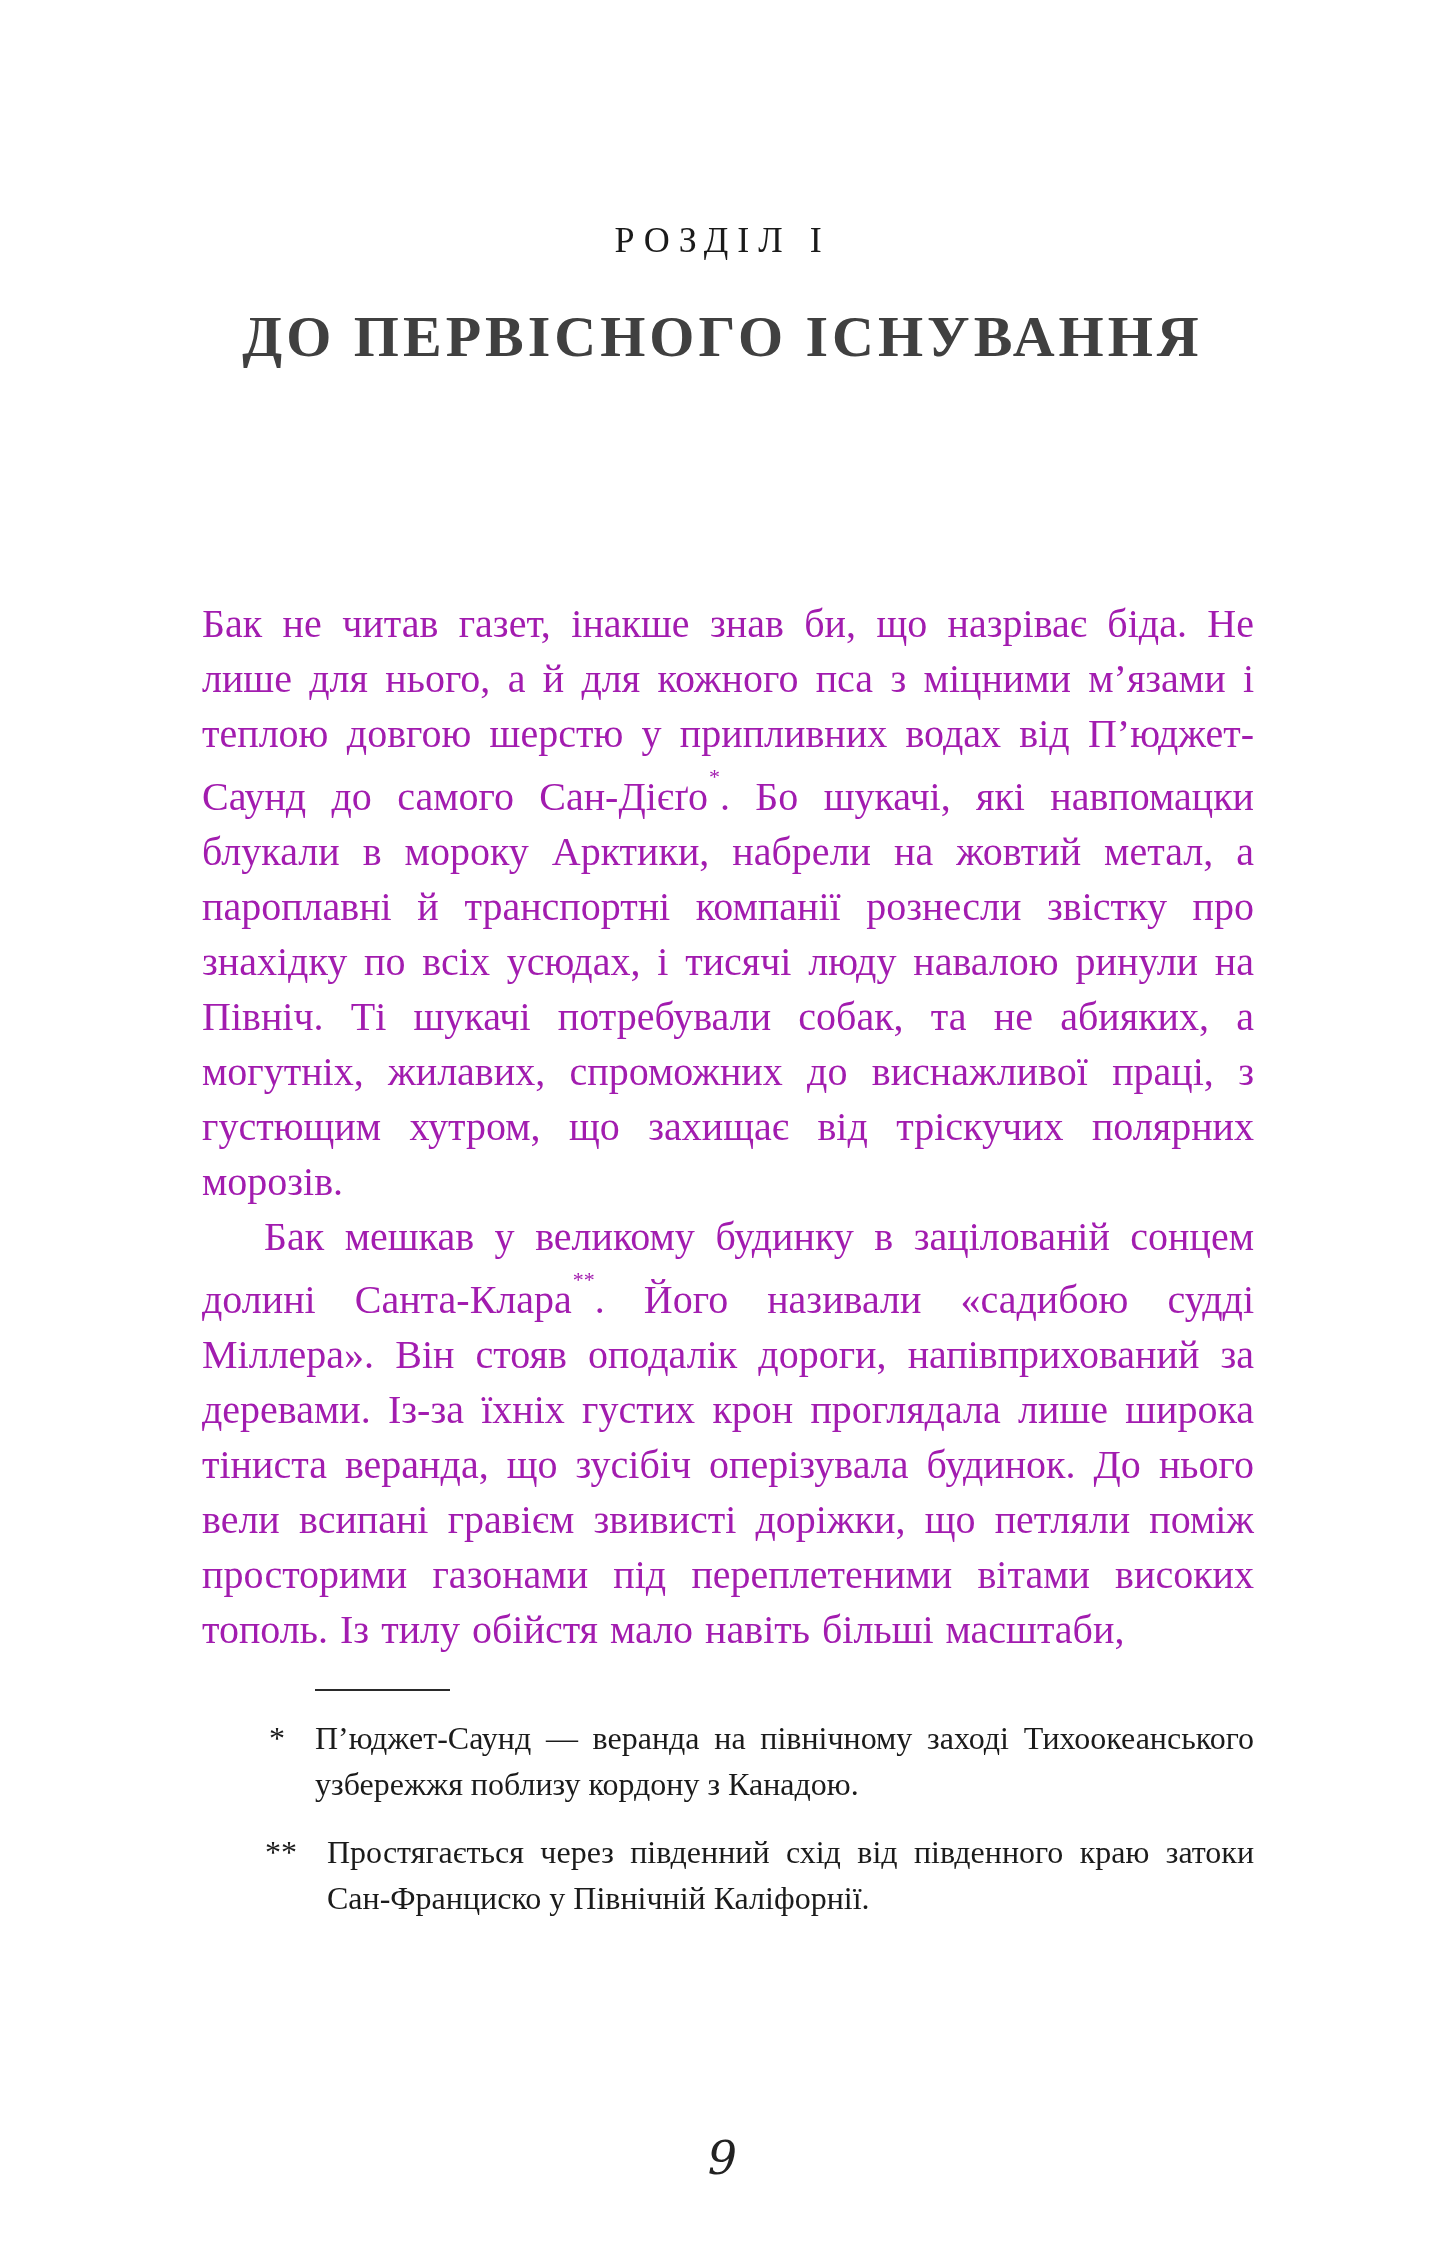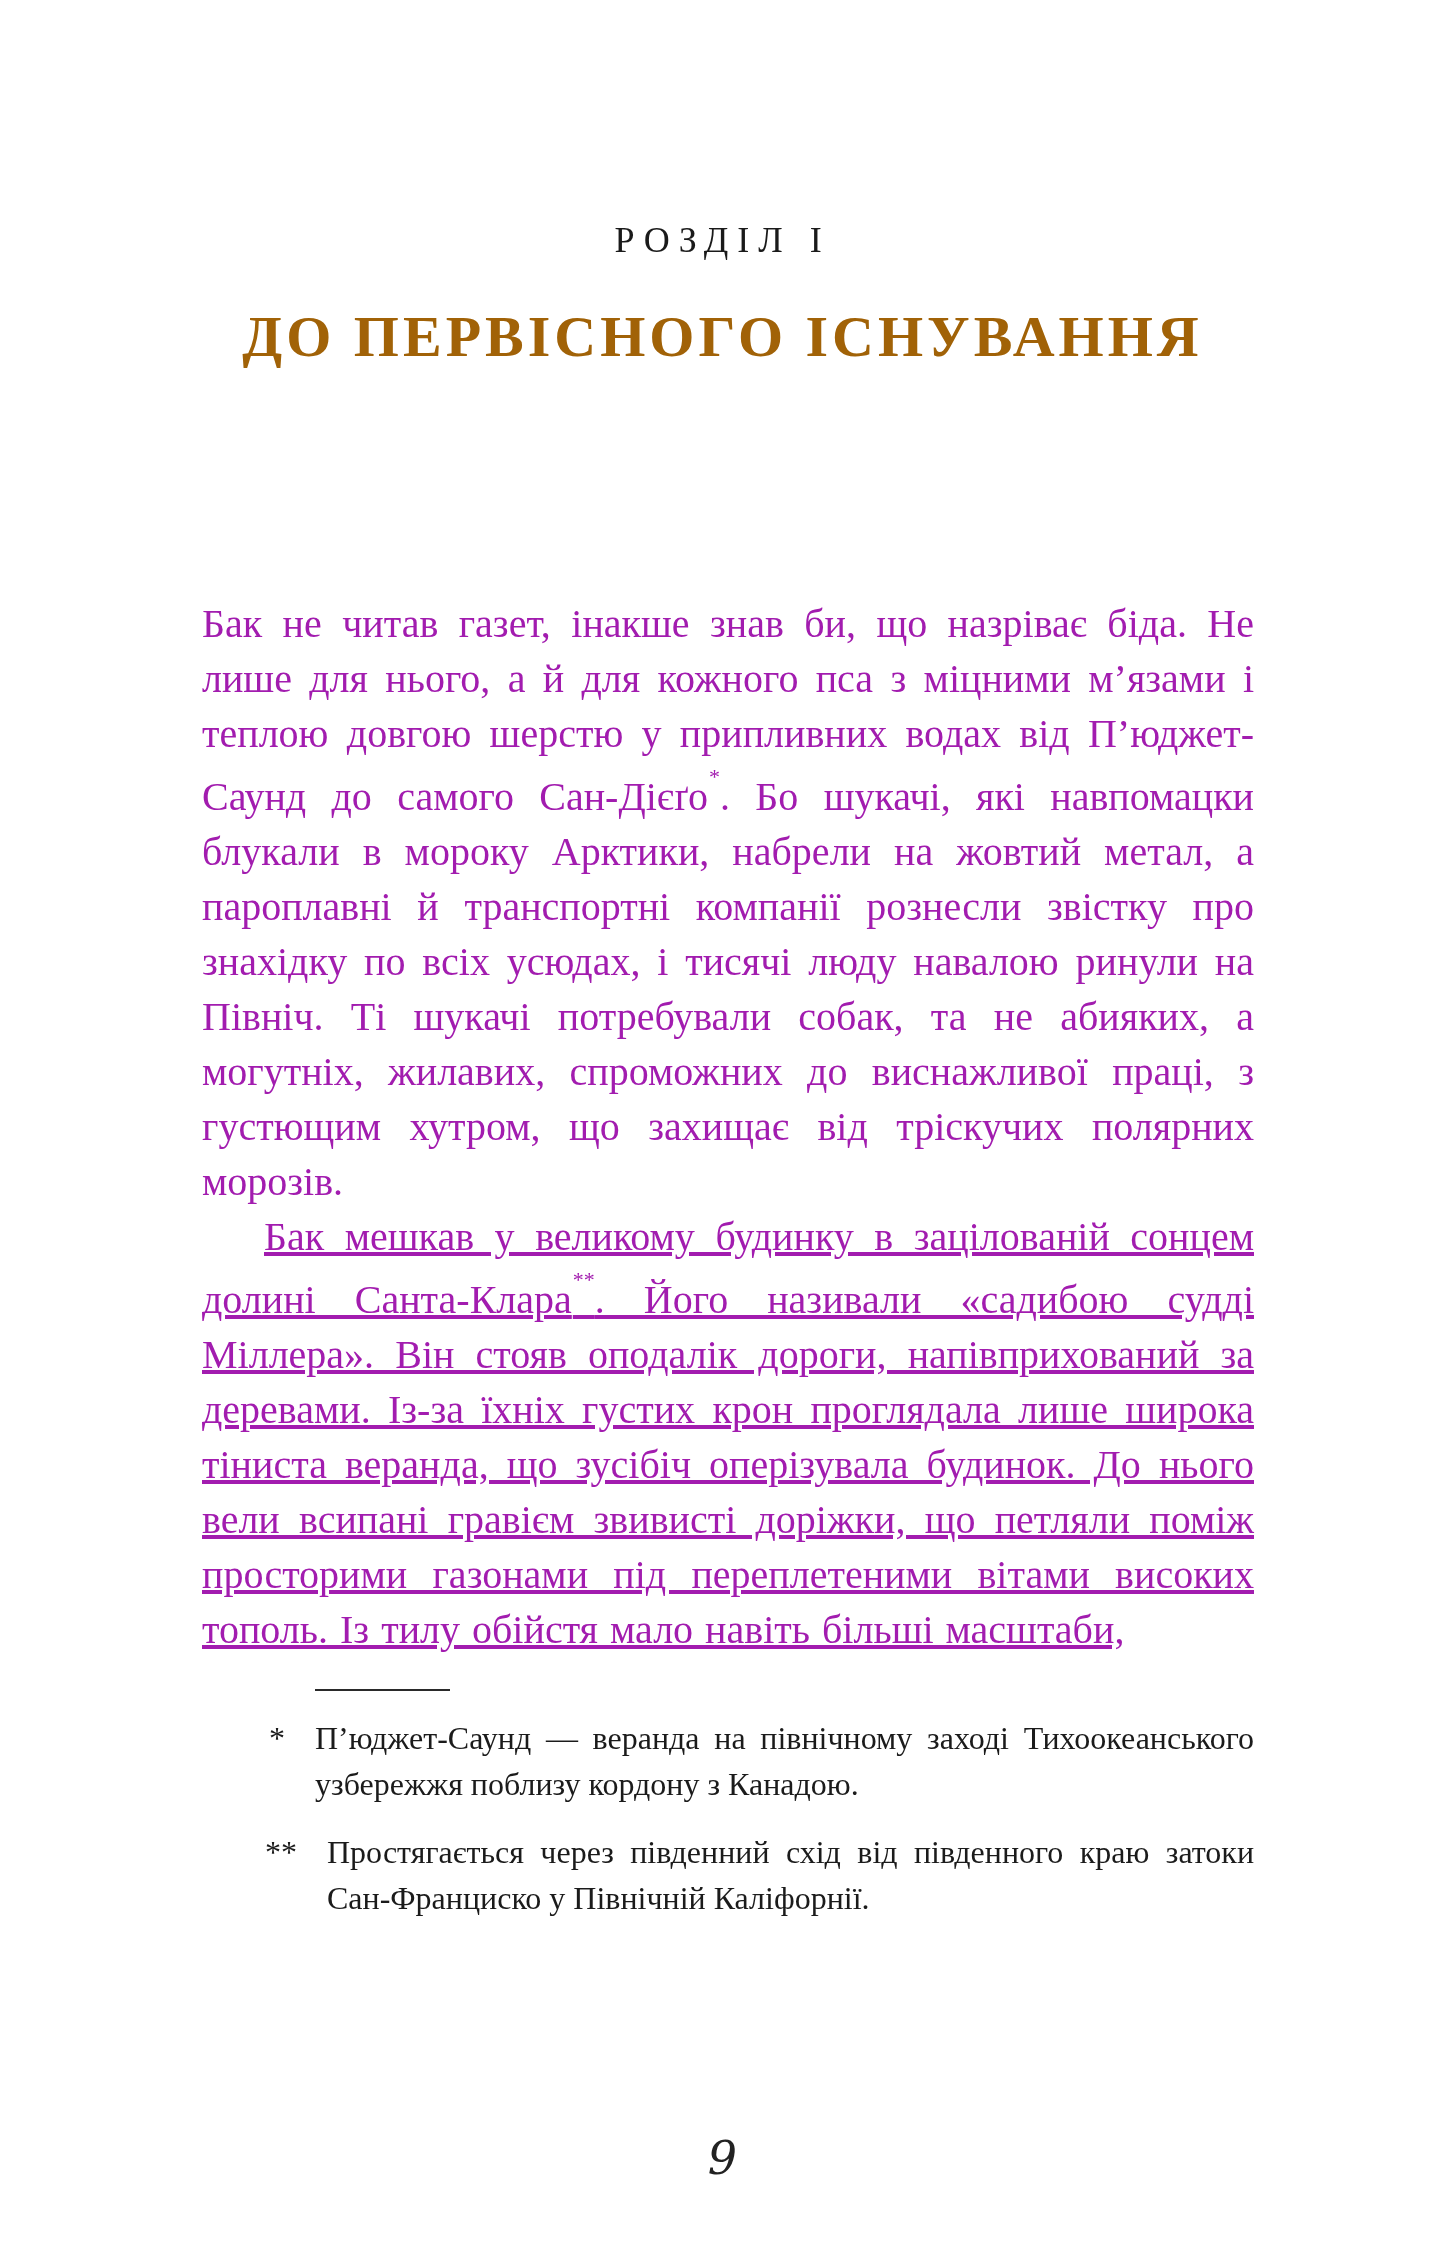--- a/index.html
+++ b/index.html
@@ -27,39 +27,38 @@
     font-weight: 400;
     color: #1a1a1a;
   }
   .chapter-title {
     margin: 44px 0 0 0;
     text-align: center;
     font-size: 58px;
     line-height: 1.2;
     letter-spacing: 4px;
     font-weight: 700;
-    color: #a16207;
+    color: #404040;
   }
   .body-text {
     margin: 224px 191px 0 202px;
     width: 1052px;
     font-size: 40px;
     line-height: 55px;
     text-align: justify;
     text-justify: inter-word;
     word-spacing: 2px;
     color: #a21caf;
   }
   .body-text p {
     margin: 0;
     padding: 0;
   }
   .body-text p.indent {
     text-indent: 62px;
-    text-decoration: underline;
   }
   .fnref {
     font-size: 55%;
     position: relative;
     top: -0.55em;
     margin-left: 1px;
   }
   .fn-rule {
     margin: 32px 0 0 315px;
     width: 135px;

